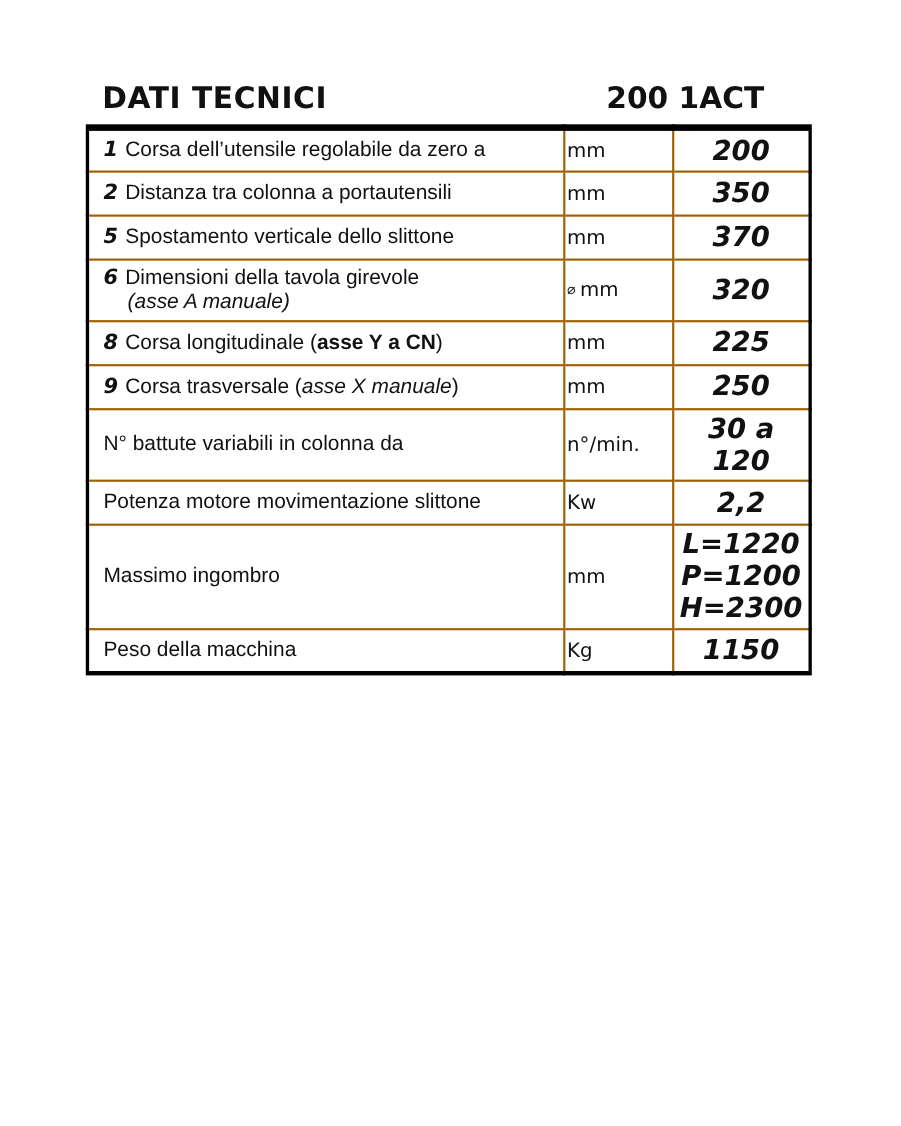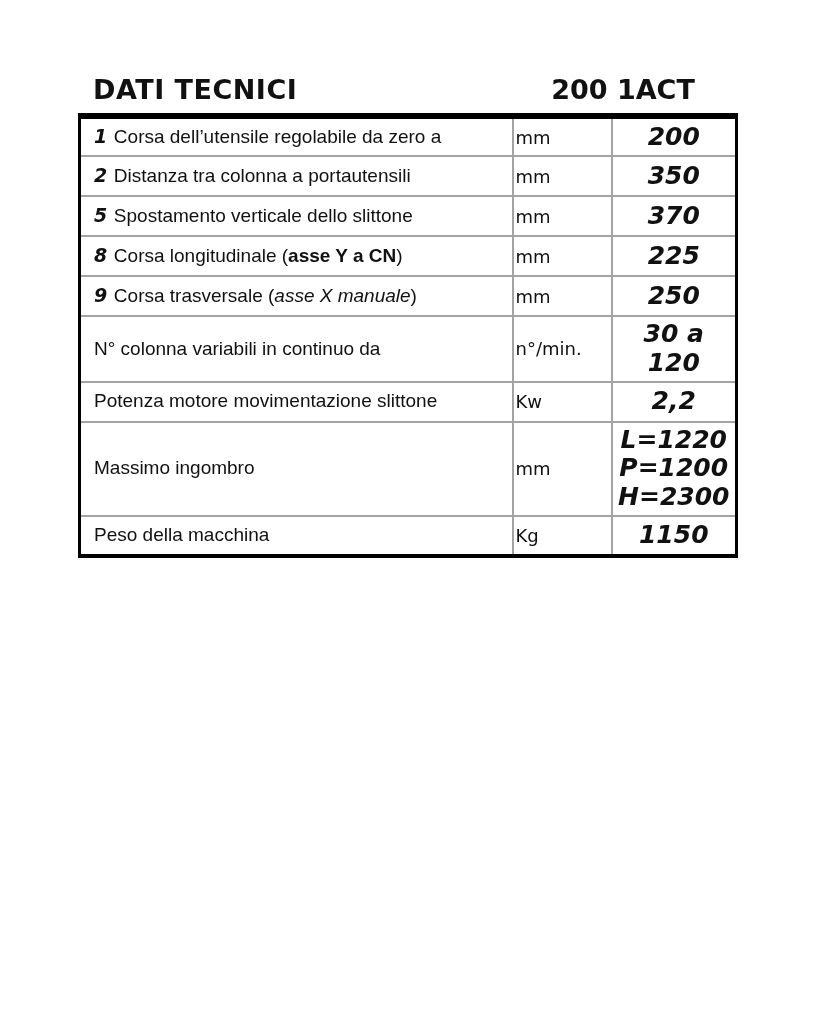--- a/index.html
+++ b/index.html
@@ -35,21 +35,21 @@
     width: 660px;
     border-collapse: collapse;
     table-layout: fixed;
     border-top: 6px solid #000000;
     border-bottom: 4px solid #000000;
     border-left: 3px solid #000000;
     border-right: 3px solid #000000;
     color: #111111;
   }
   table.spec td {
-    border: 2px solid #a3a3a3;
+    border: 2px solid #a16207;
     vertical-align: middle;
     height: 40px;
     overflow: hidden;
   }
   td.c-desc {
     padding: 4px 6px 4px 13px;
     font-size: 19px;
     line-height: 1.18;
   }
   td.c-unit {
@@ -115,35 +115,42 @@
           </td>
         </tr>
         <tr>
           <td class="c-desc"><span class="s-num">5 </span><span class="s-reg">Spostamento verticale dello slittone</span></td>
           <td class="c-unit"><span>mm</span></td>
           <td class="c-val">
             <div>370</div>
           </td>
         </tr>
         <tr>
+          <td class="c-desc"><span class="s-num">6 </span><span class="s-reg">Dimensioni della tavola girevole</span><span class="s-i blk">(asse A manuale)</span></td>
+          <td class="c-unit"><span class="dia">⌀</span><span>mm</span></td>
+          <td class="c-val">
+            <div>320</div>
+          </td>
+        </tr>
+        <tr>
           <td class="c-desc"><span class="s-num">8 </span><span class="s-reg">Corsa longitudinale (</span><span class="s-b">asse Y a CN</span><span class="s-reg">)</span></td>
           <td class="c-unit"><span>mm</span></td>
           <td class="c-val">
             <div>225</div>
           </td>
         </tr>
         <tr>
           <td class="c-desc"><span class="s-num">9 </span><span class="s-reg">Corsa trasversale (</span><span class="s-i">asse X manuale</span><span class="s-reg">)</span></td>
           <td class="c-unit"><span>mm</span></td>
           <td class="c-val">
             <div>250</div>
           </td>
         </tr>
         <tr>
-          <td class="c-desc"><span class="s-reg">N° colonna variabili in continuo da</span></td>
+          <td class="c-desc"><span class="s-reg">N° battute variabili in colonna da</span></td>
           <td class="c-unit"><span>n°/min.</span></td>
           <td class="c-val">
             <div>30 a 120</div>
           </td>
         </tr>
         <tr>
           <td class="c-desc"><span class="s-reg">Potenza motore movimentazione slittone</span></td>
           <td class="c-unit"><span>Kw</span></td>
           <td class="c-val">
             <div>2,2</div>

